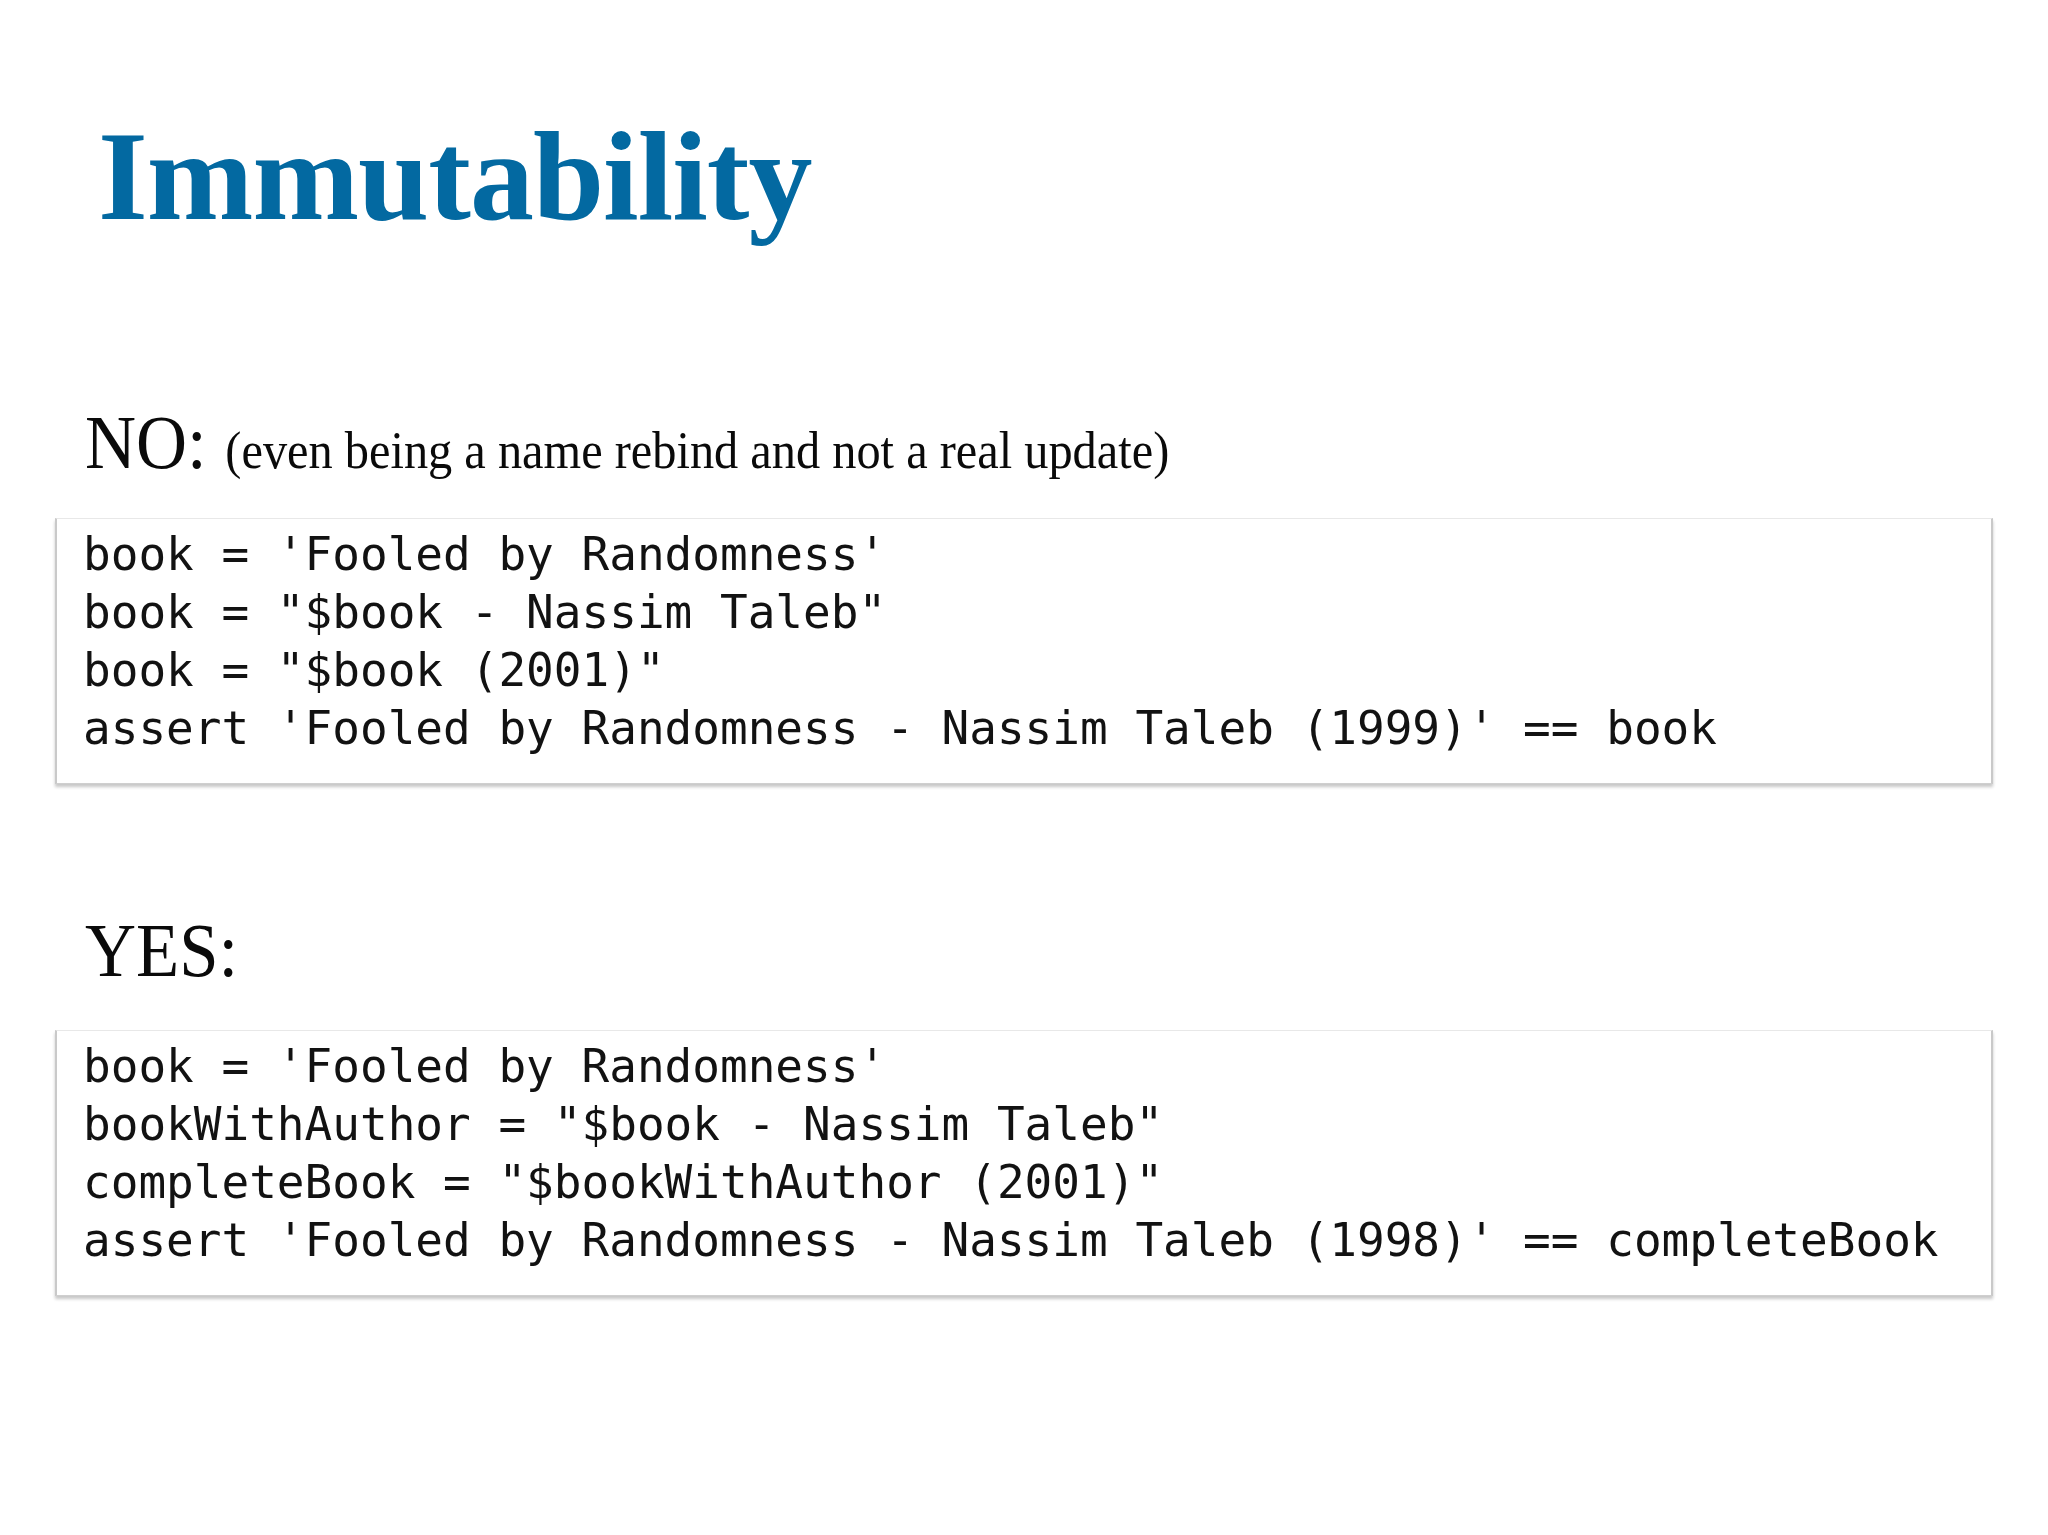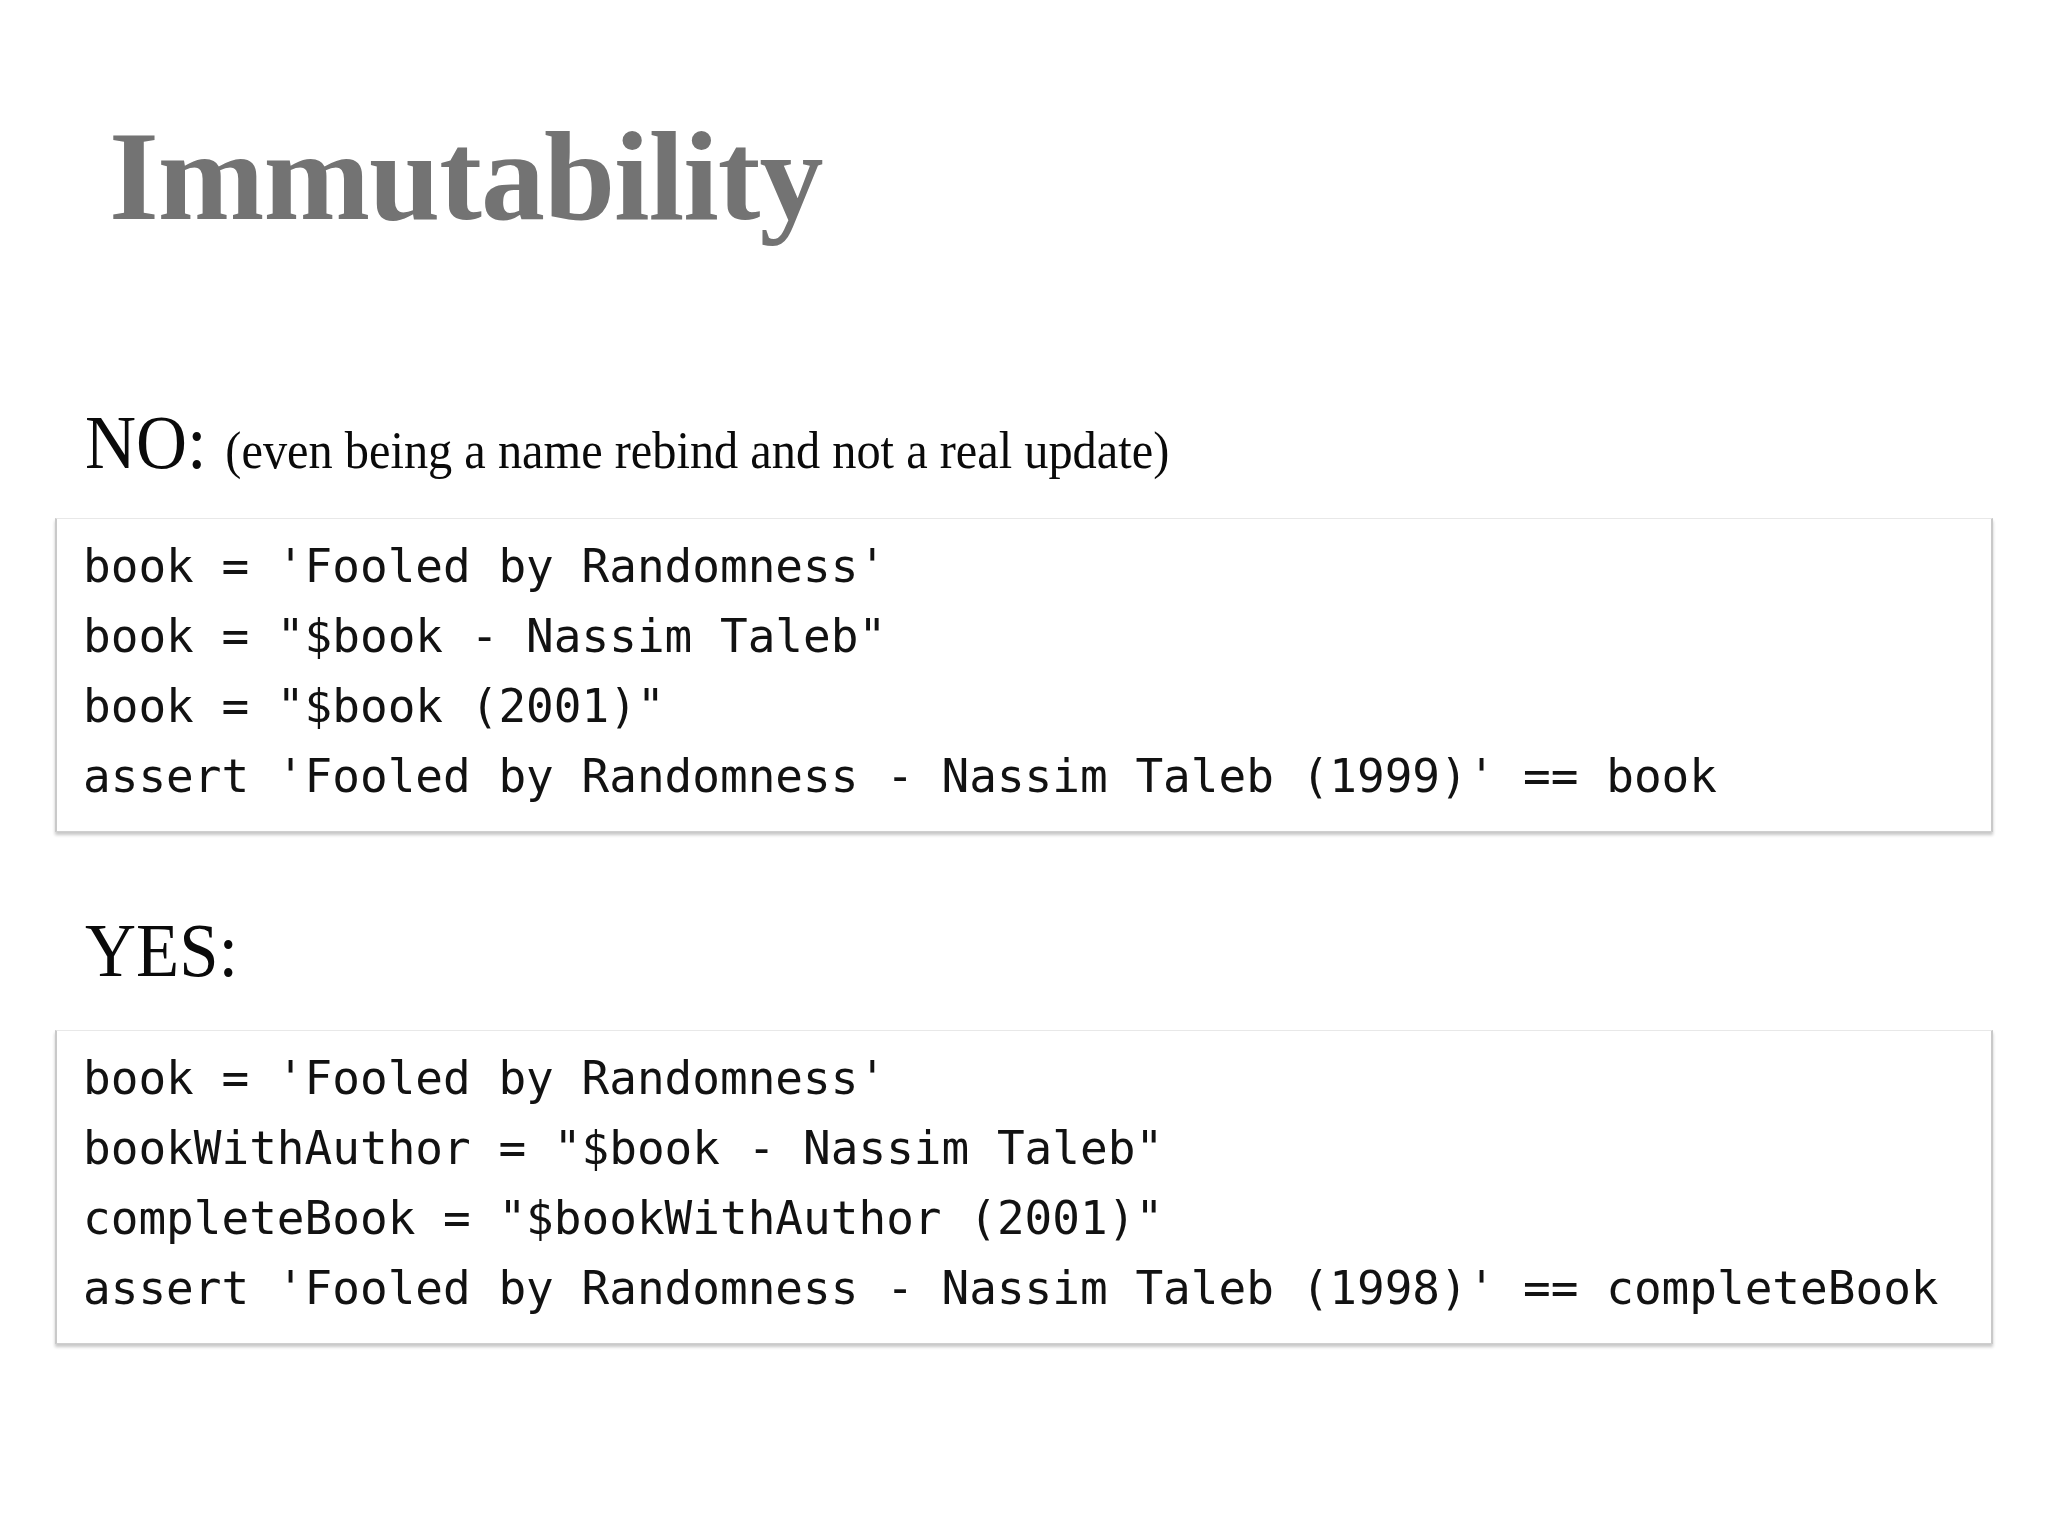--- a/index.html
+++ b/index.html
@@ -11,27 +11,27 @@
     height: 1535px;
     background: #ffffff;
     overflow: hidden;
     font-family: "Liberation Serif", serif;
     color: #000000;
   }
 
   
   .title {
     position: absolute;
-    left: 109px;
+    left: 98px;
     top: 106px;
     font-size: 128px;
     font-weight: 700;
     line-height: 1.1;
     letter-spacing: -1px;
-    color: #737373;
+    color: #0369a1;
   }
 
   
   .label-row {
     position: absolute;
     left: 85px;
     line-height: 1;
     white-space: nowrap;
     transform: scaleX(0.93);
     transform-origin: left top;
@@ -70,21 +70,20 @@
   }
   .code-card::before { left: 8px;  transform: skewX(-4deg) rotate(-1.3deg); }
   .code-card::after  { right: 8px; transform: skewX(4deg)  rotate(1.3deg); }
 
   .code-line {
     font-family: "DejaVu Sans Mono", "Liberation Mono", monospace;
     font-size: 46px;
     line-height: 58px;
     white-space: pre;
     color: #121212;
-    margin-top: 12px;
   }
 </style>
 </head>
 <body>
 
 <div class="slide">
 
   <h1 class="title">Immutability</h1>
 
   <div class="label-row" id="row-no">

